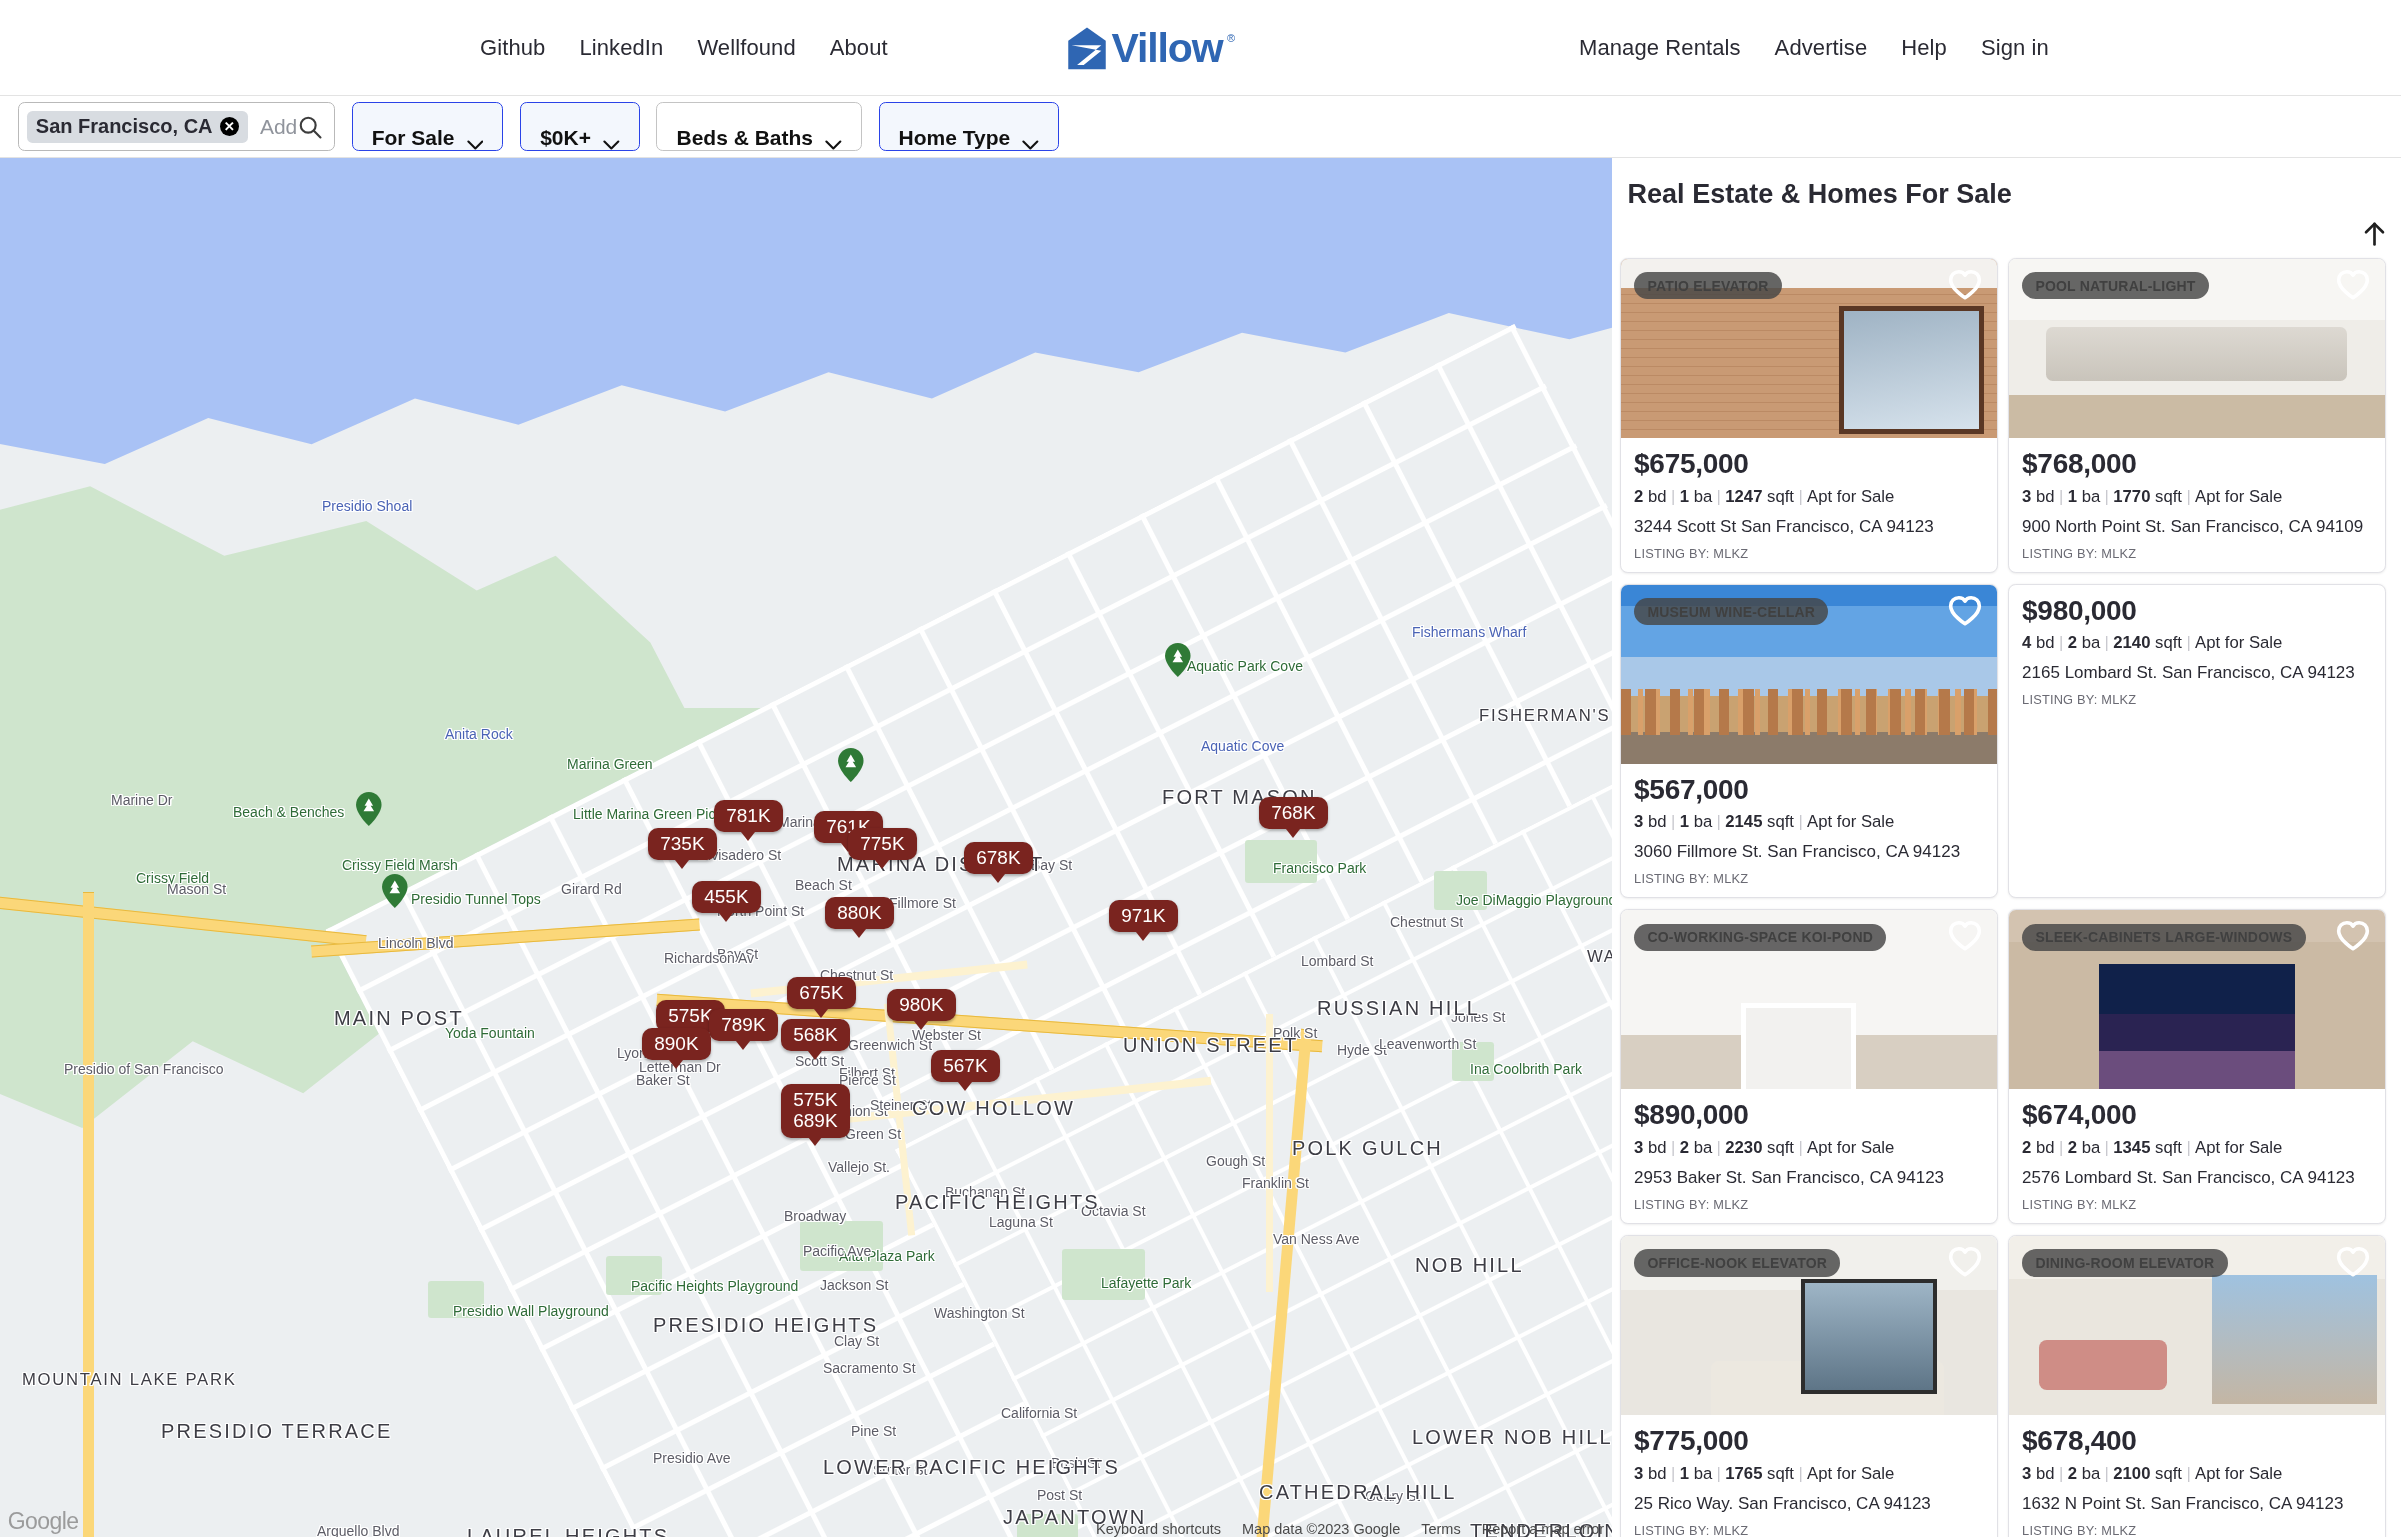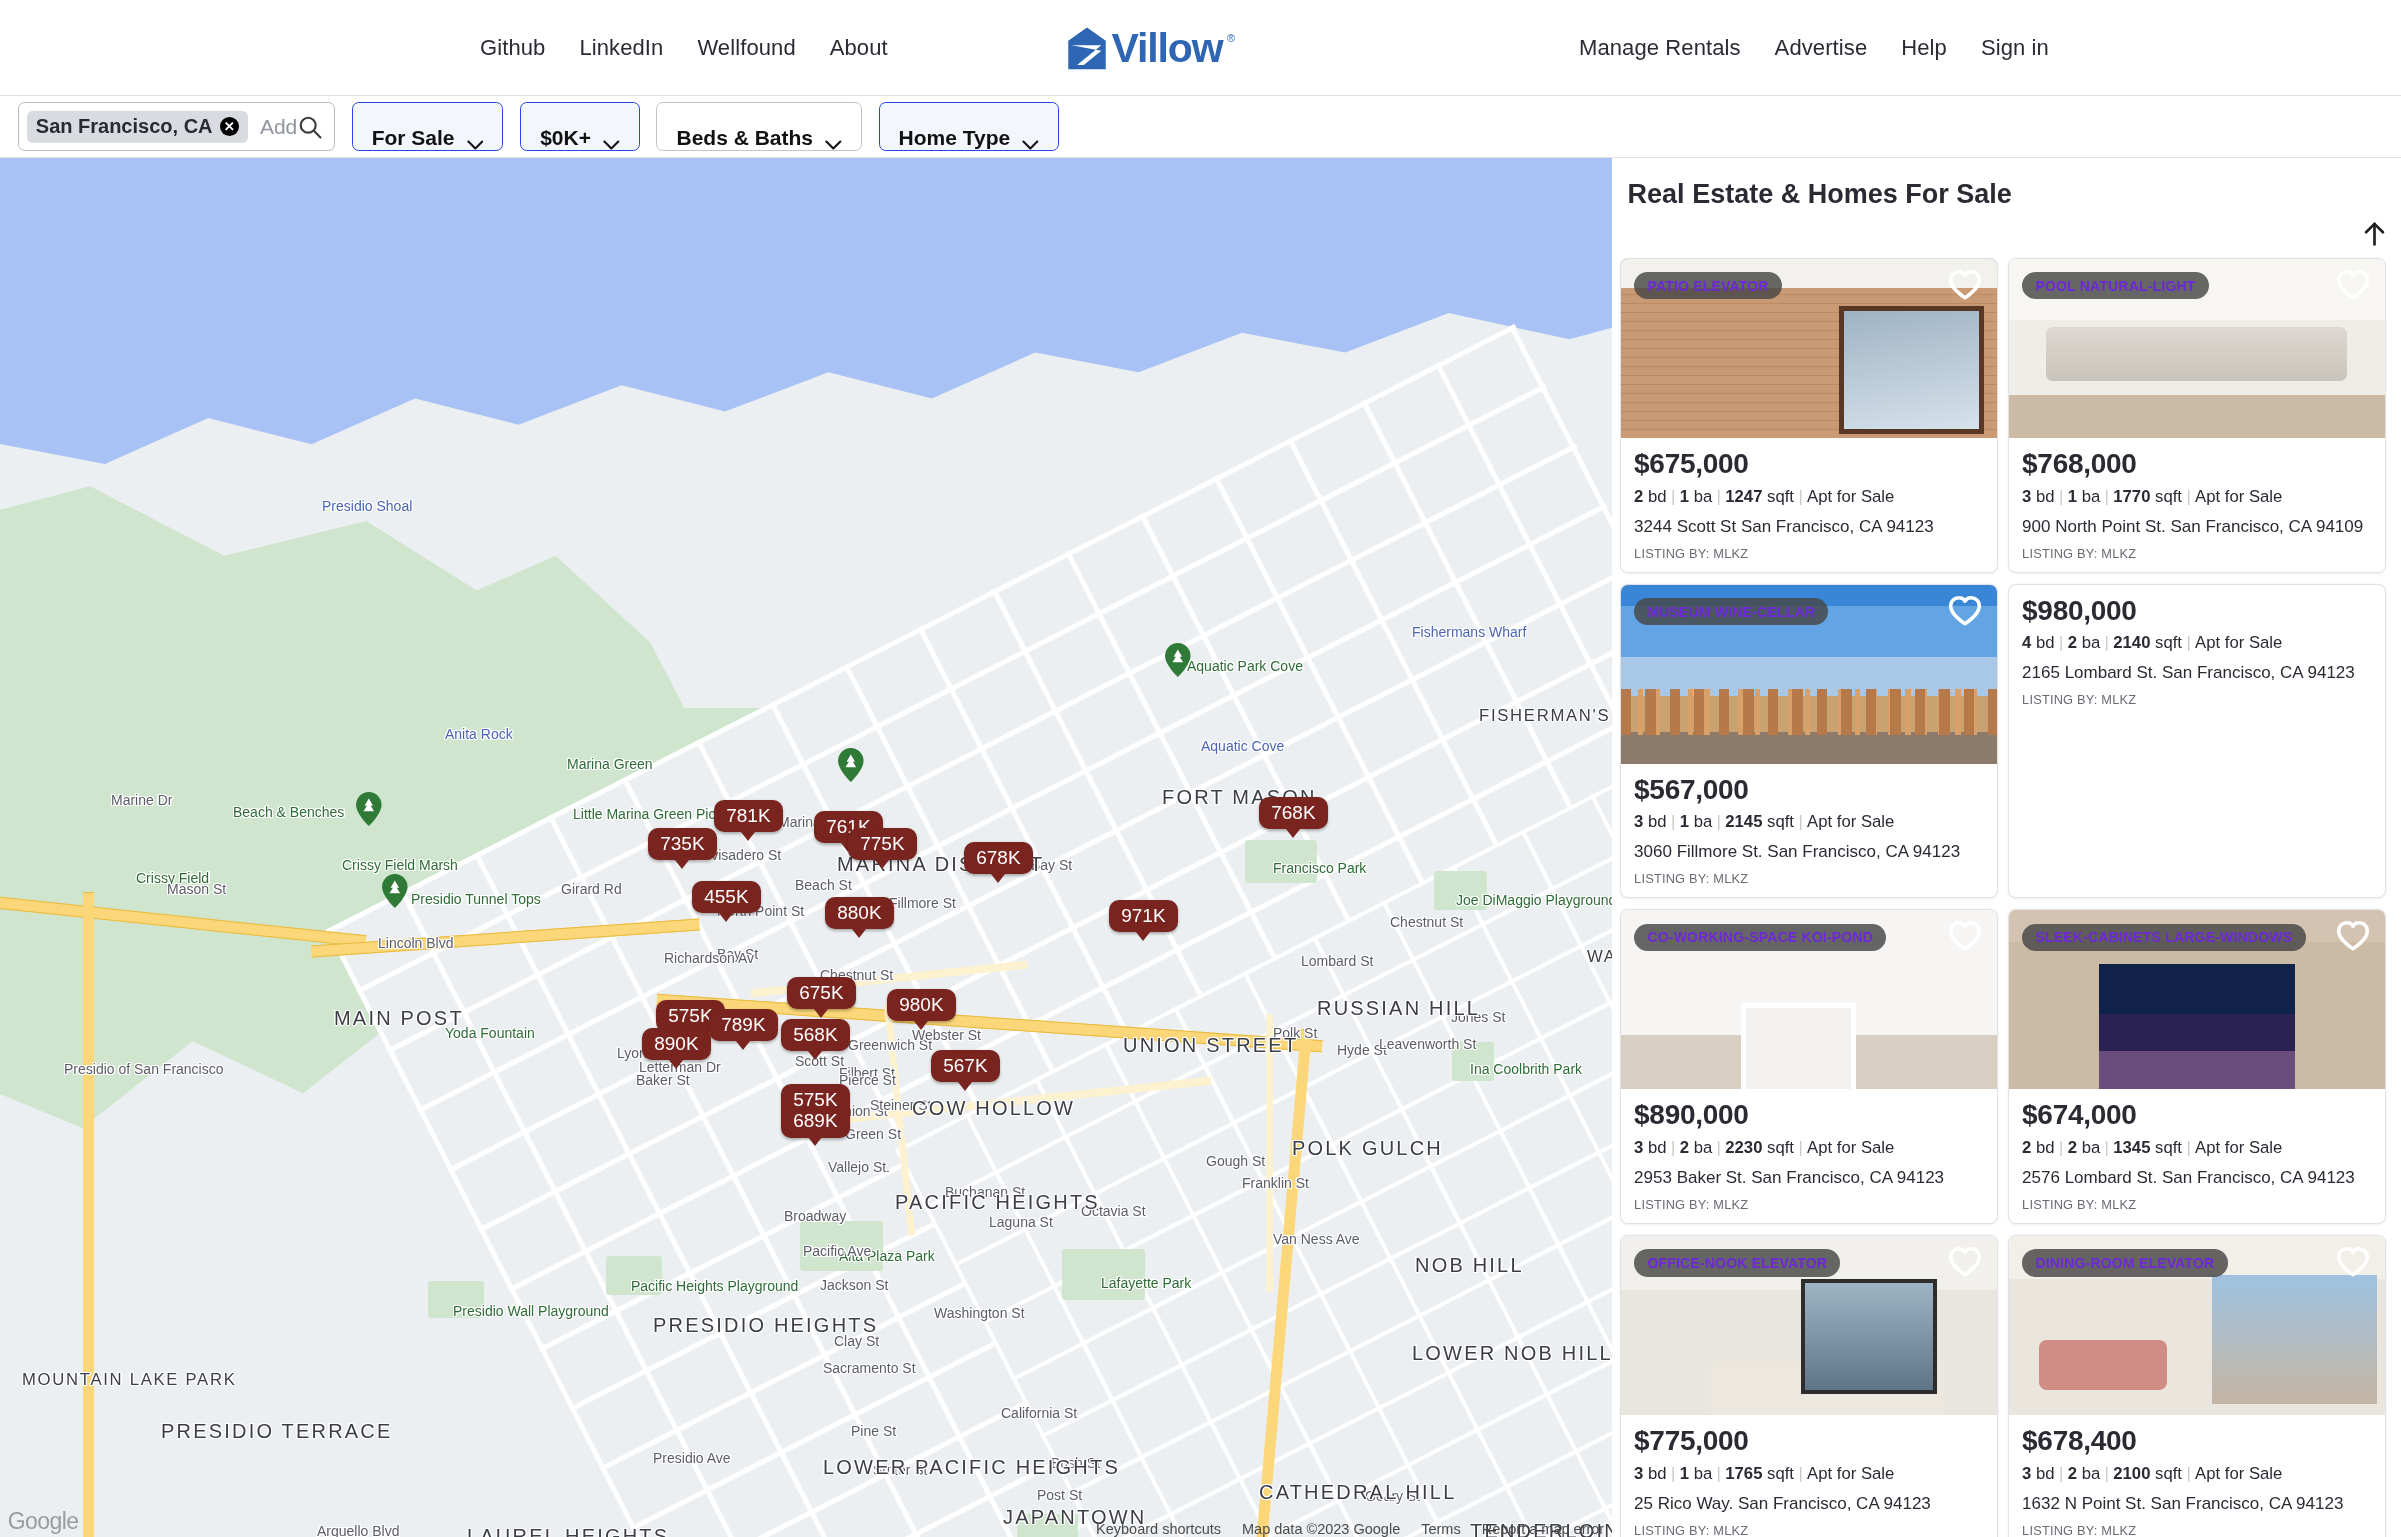--- a/index.html
+++ b/index.html
@@ -192,21 +192,21 @@
   }
   .card {
     width: 378px; background: #fff; border: 1.1px solid #e1e1e6;
     border-radius: 7.8px; overflow: hidden;
     box-shadow: 0 0.6px 2.2px rgba(0,0,0,.07);
     cursor: pointer;
   }
   .card-photo { position: relative; height: 179px; overflow: hidden; }
   .badge {
     position: absolute; left: 13.3px; top: 13.3px; z-index: 3;
-    background: rgba(70,70,70,.82); color: #6d28d9;
+    background: rgba(70,70,70,.82); color: #404040;
     font-size: 14px; font-weight: 700; letter-spacing: 0.2px;
     padding: 5.6px 13.3px; border-radius: 14.5px; white-space: nowrap;
   }
   .heart { position: absolute; right: 14.5px; top: 10px; z-index: 3; width: 34px; height: 32px; }
   .card-body { padding: 10px 13.3px 11px; }
   .price { font-size: 28px; font-weight: 700; color: #2a2a33; letter-spacing: -0.3px; }
   .specs { font-size: 16.7px; color: #2a2a33; margin-top: 6.7px; }
   .specs b { font-weight: 700; }
   .specs .sep { color: #c9c9cf; margin: 0 4.4px; }
   .addr { font-size: 17px; color: #2a2a33; margin-top: 10px; }
@@ -487,21 +487,21 @@
   <div id="map-hoods">
       <div class="map-label hood" style="left: 837px; top: 695px;">MARINA DISTRICT</div>
       <div class="map-label hood" style="left: 1162px; top: 628px;">FORT MASON</div>
       <div class="map-label hood-sm" style="left: 1479px; top: 548px;">FISHERMAN'S WHARF</div>
       <div class="map-label hood" style="left: 1317px; top: 839px;">RUSSIAN HILL</div>
       <div class="map-label hood" style="left: 912px; top: 939px;">COW HOLLOW</div>
       <div class="map-label hood" style="left: 1123px; top: 876px;">UNION STREET</div>
       <div class="map-label hood" style="left: 895px; top: 1033px;">PACIFIC HEIGHTS</div>
       <div class="map-label hood" style="left: 1292px; top: 979px;">POLK GULCH</div>
       <div class="map-label hood" style="left: 1415px; top: 1096px;">NOB HILL</div>
-      <div class="map-label hood" style="left: 1412px; top: 1184px;">LOWER NOB HILL</div>
+      <div class="map-label hood" style="left: 1412px; top: 1268px;">LOWER NOB HILL</div>
       <div class="map-label hood" style="left: 823px; top: 1298px;">LOWER PACIFIC HEIGHTS</div>
       <div class="map-label hood" style="left: 1259px; top: 1323px;">CATHEDRAL HILL</div>
       <div class="map-label hood" style="left: 1470px; top: 1362px;">TENDERLOIN</div>
       <div class="map-label hood" style="left: 1003px; top: 1348px;">JAPANTOWN</div>
       <div class="map-label hood" style="left: 334px; top: 849px;">MAIN POST</div>
       <div class="map-label hood" style="left: 653px; top: 1156px;">PRESIDIO HEIGHTS</div>
       <div class="map-label hood" style="left: 161px; top: 1262px;">PRESIDIO TERRACE</div>
       <div class="map-label hood" style="left: 467px; top: 1367px;">LAUREL HEIGHTS</div>
       <div class="map-label hood-sm" style="left: 22px; top: 1212px;">MOUNTAIN LAKE PARK</div>
       <div class="map-label hood-sm" style="left: 1587px; top: 789px;">WASHINGTON SQUARE</div>

